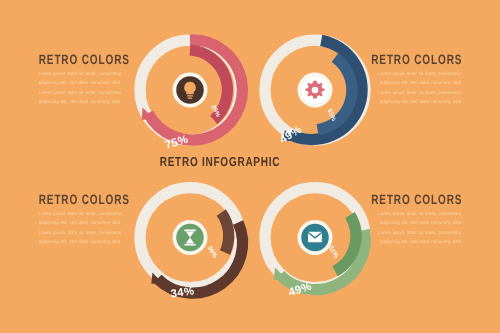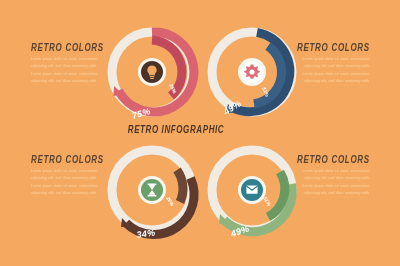--- a/index.html
+++ b/index.html
@@ -4,21 +4,21 @@
 <title>Retro Infographic</title>
 <style>
   html,body{margin:0;padding:0;}
   body{
     width:400px;height:266px;
     background:#f5a960;
     font-family:"Liberation Sans", sans-serif;
     overflow:hidden;
     position:relative;
   }
-  .canvas{position:relative;width:352px;height:266px;font-style:italic;}
+  .canvas{position:relative;width:352px;height:266px;}
 
   
   .txtblock{position:absolute;width:72px;}
   .txtblock .heading{
     font-family:"Liberation Sans", sans-serif;
     font-weight:bold;
     font-size:8px;
     letter-spacing:0.7px;
     color:#5a4330;
     margin:0 0 5px 0;

